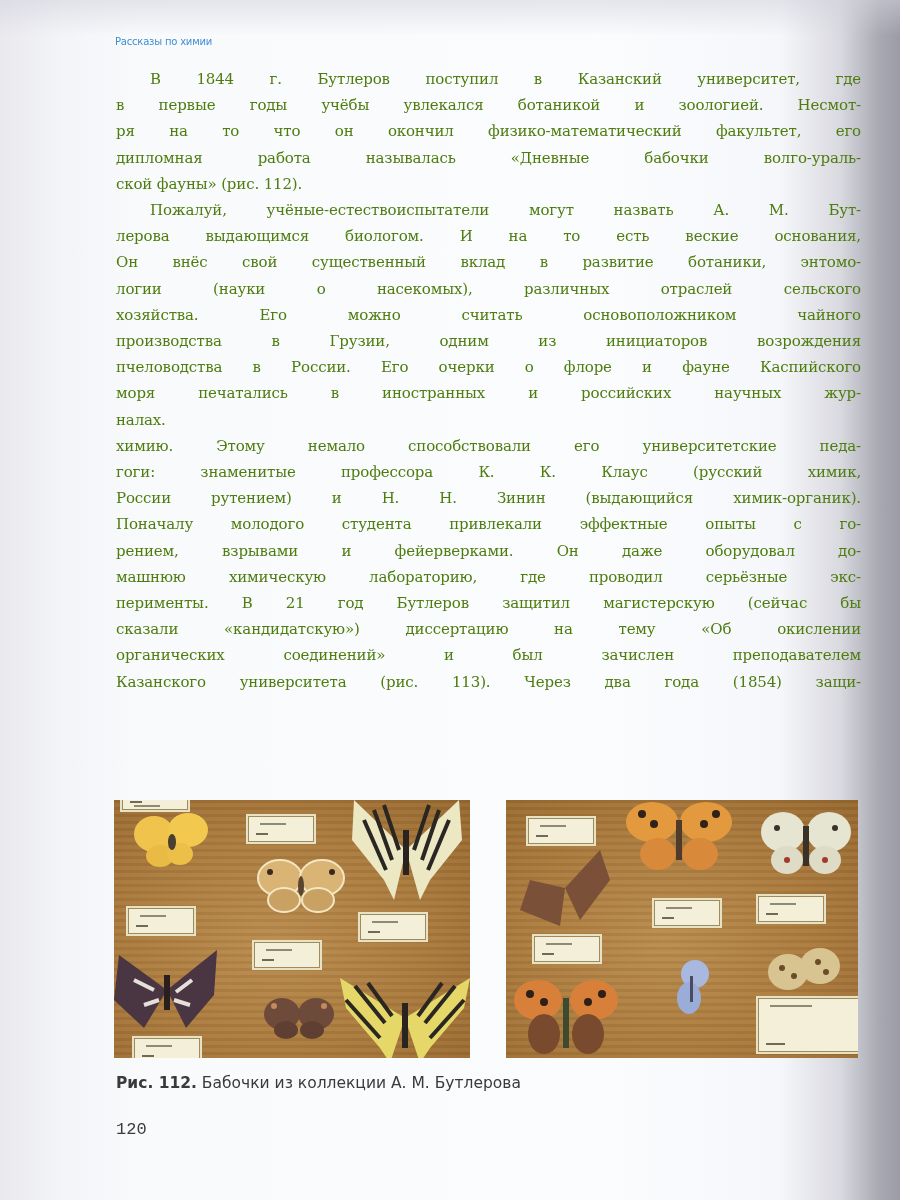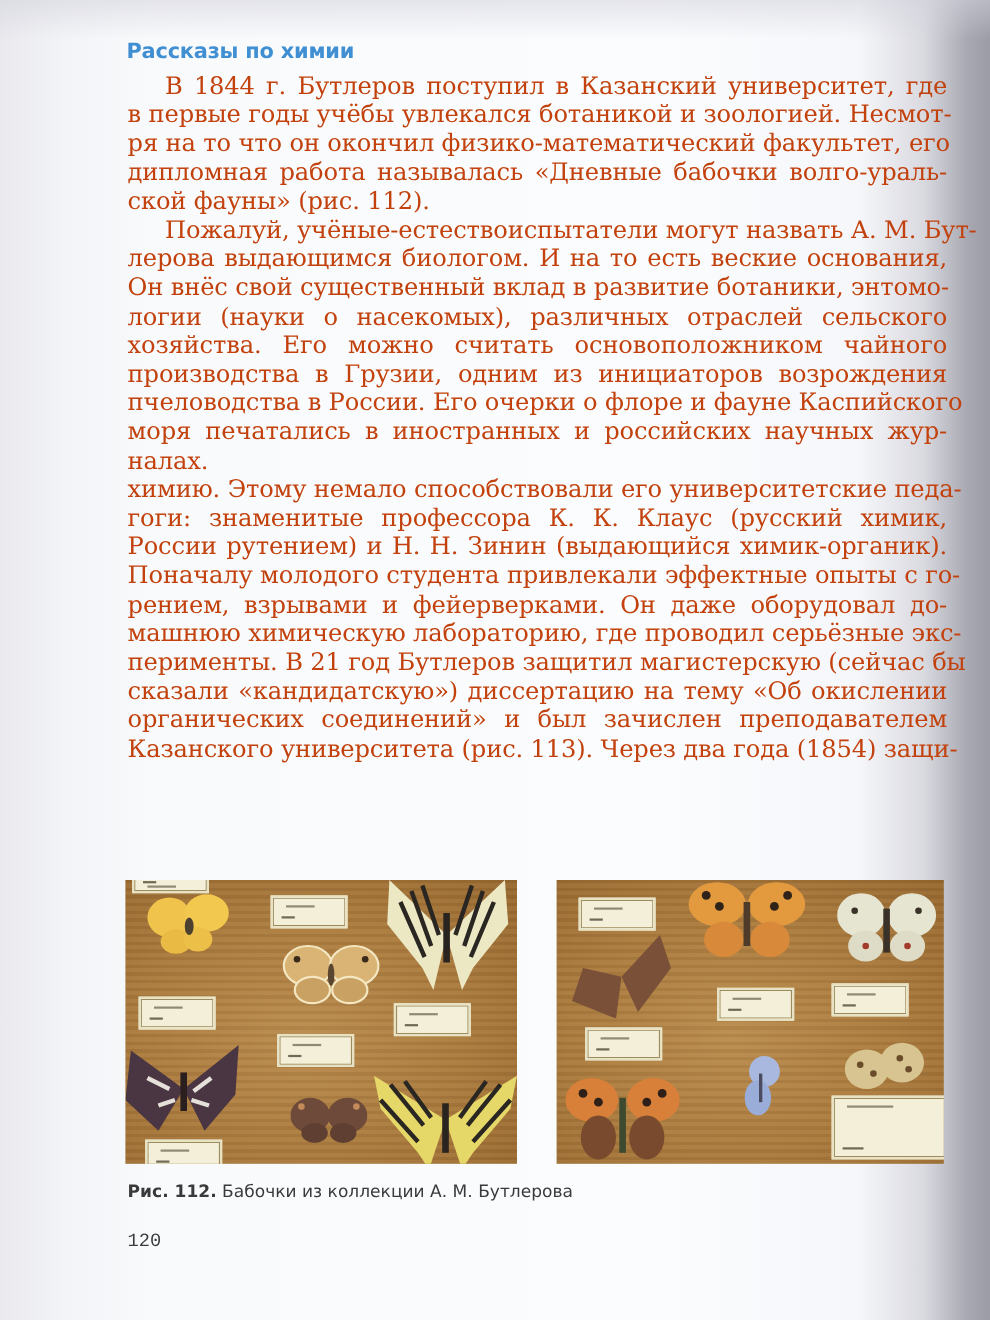--- a/index.html
+++ b/index.html
@@ -8,30 +8,30 @@
       background: linear-gradient(90deg, #e9e9ee 0px, #f3f4f7 60px, #f9fafc 140px, #fbfcfe 600px, #f6f7fa 780px, #d9d9e0 840px, #a8a8b2 880px, #9c9ca6 900px);
       font-family: "DejaVu Serif", serif;
       color: #3a3535;
     }
     .top-shade {
       position: absolute; left: 0; top: 0; width: 900px; height: 36px;
       background: linear-gradient(180deg, rgba(210,210,220,0.55), rgba(240,240,246,0));
     }
     .running-head {
       position: absolute; left: 115px; top: 36px;
-      font-family: "DejaVu Sans", sans-serif; font-weight: bold;
-      font-size: 19px; color: #3f8fd2; letter-spacing: -0.2px;
+      font-family: "DejaVu Sans", sans-serif; font-weight: normal;
+      font-size: 10px; color: #3f8fd2; letter-spacing: -0.2px;
     }
     .body-text {
       position: absolute; left: 116px; top: 66px; width: 745px;
     }
     .para {
-      margin: 0; font-size: 22px; line-height: 26.2px;
+      margin: 0; font-size: 15px; line-height: 26.2px;
       text-align: justify; text-indent: 34px; letter-spacing: -0.15px;
-      color: #c2410c;
+      color: #4d7c0f;
     }
     .para .line { display: block; text-align-last: justify; text-indent: 0; white-space: nowrap; }
     .para .line.first { padding-left: 34px; }
     .para .line.last { text-align-last: left; }
     .photo {
       position: absolute; overflow: hidden;
       background: radial-gradient(ellipse at 45% 55%, #b98b4e 0%, #a97a3e 55%, #95672f 100%);
     }
     .photo::after {
       content: ""; position: absolute; inset: 0;

